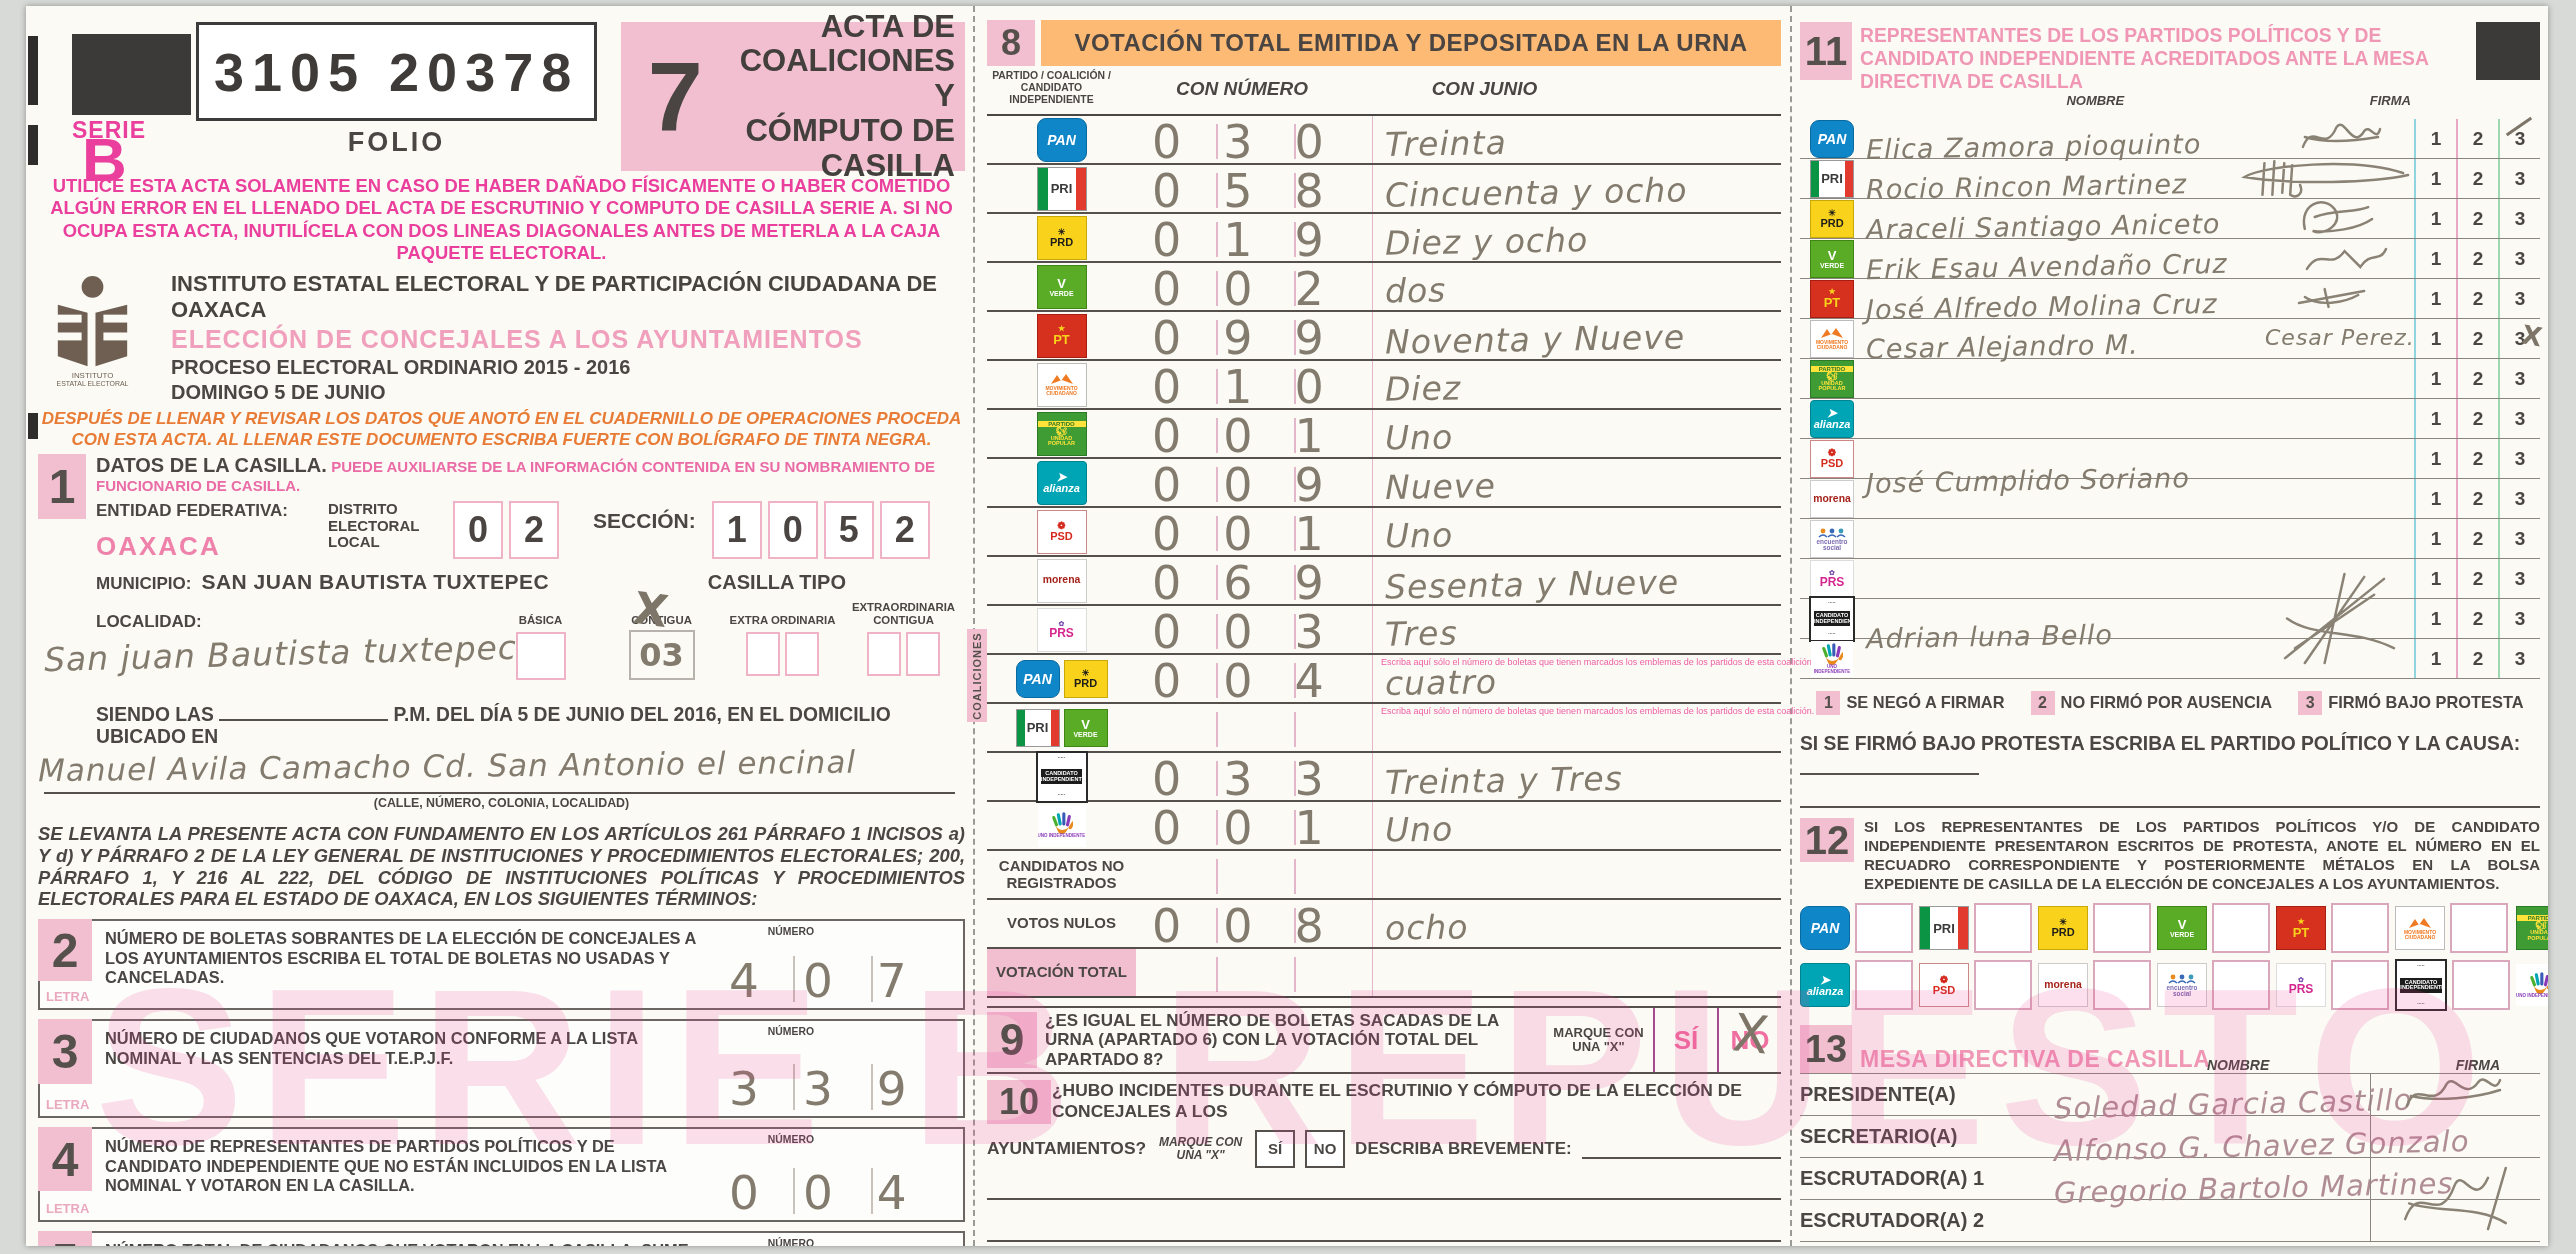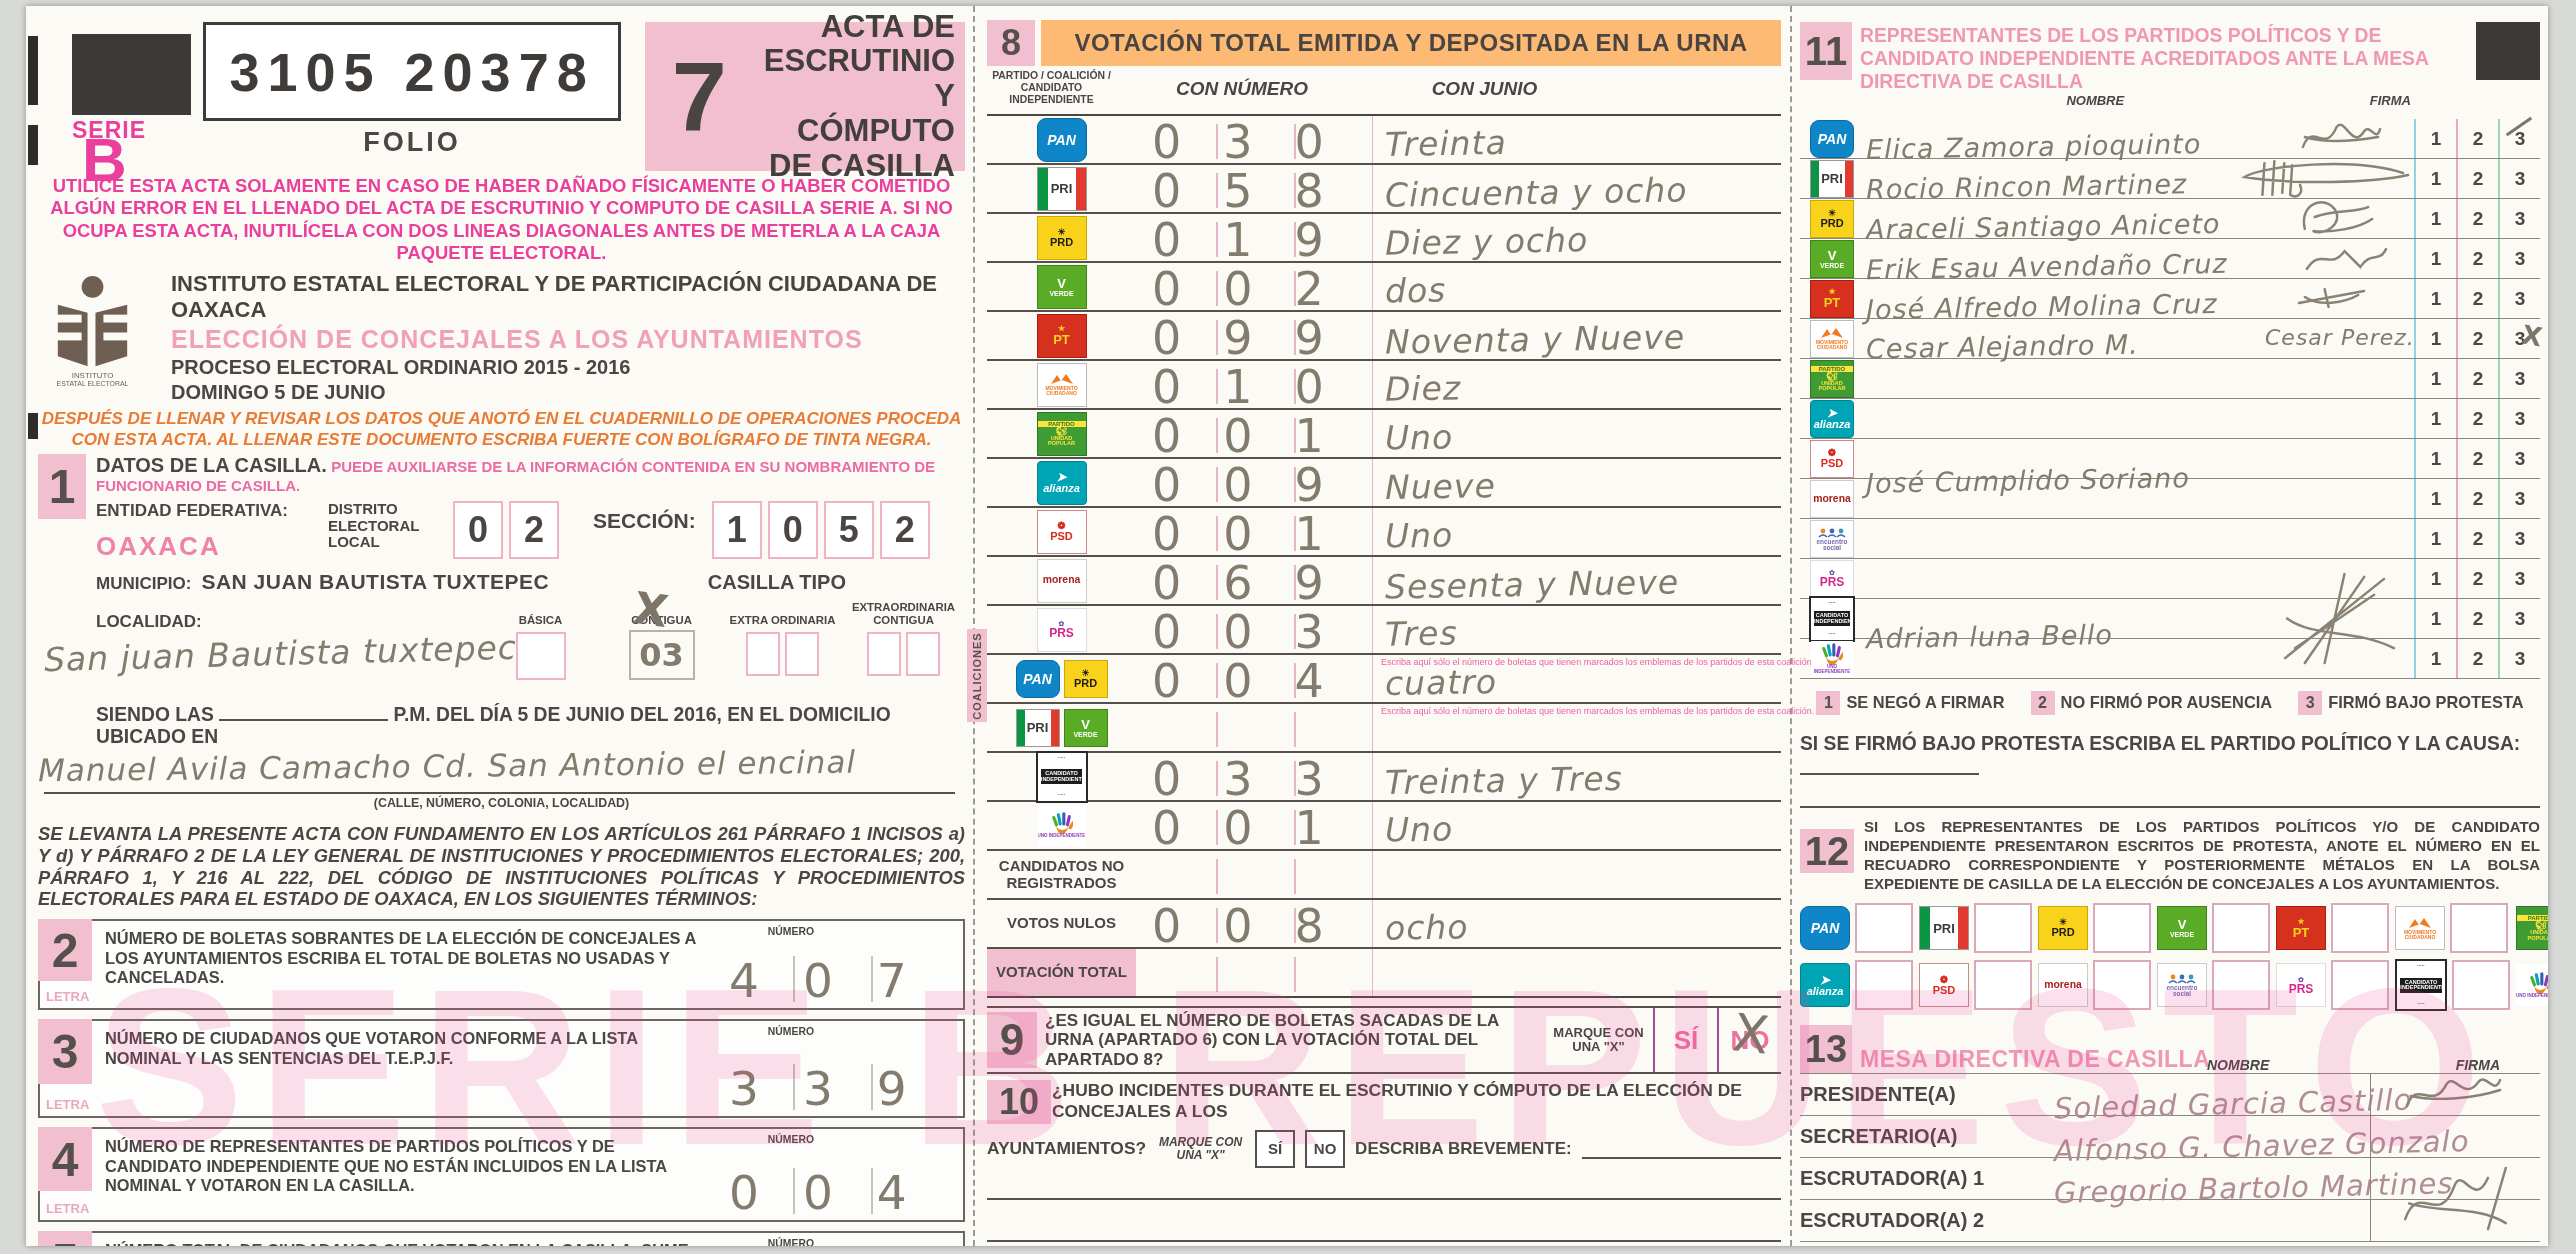--- a/index.html
+++ b/index.html
@@ -146,21 +146,21 @@
       border-left:2px solid #8fd4de;position:relative;}
   .rn.m2{border-left-color:#e8a8c4;} .rn.m3{border-left-color:#9fd8b0;}
   .strike3::after{content:"";position:absolute;left:4px;top:6px;width:30px;border-top:3px solid #7d7567;transform:rotate(-35deg);}
   .rx{position:absolute;right:-2px;top:2px;font-size:26px;color:#7d7567;font-family:"DejaVu Sans",sans-serif;transform:rotate(10deg);}
   .legend{display:flex;justify-content:center;gap:26px;margin-top:12px;align-items:center;}
   .legend .nchip{width:24px;height:24px;font-size:16px;}
   .legend .lt{font-size:16.4px;font-weight:bold;margin-left:6px;}
   .prot{margin-top:18px;font-size:19.3px;font-weight:bold;}
   .hr2{border-bottom:2px solid #55504c;margin-top:26px;}
   .s12{position:relative;margin-top:10px;}
-  .chip12{position:absolute;left:0;top:11px;width:54px;height:44px;font-size:40px;}
+  .chip12{position:absolute;left:0;top:0;width:54px;height:44px;font-size:40px;}
   .s12tx{margin-left:64px;font-size:15px;font-weight:bold;line-height:1.25;text-align:justify;}
   .lgrid{display:grid;grid-template-columns:repeat(7,1fr);gap:6px;margin-top:10px;}
   .lcell{display:flex;align-items:center;gap:5px;}
   .lcell .ebx{width:54px;height:46px;border:2px solid #d9a8bc;background:#fff;}
   .s13head{display:flex;align-items:flex-end;margin-top:14px;position:relative;}
   .chip13{width:52px;height:48px;font-size:38px;}
   .s13tt{font-size:23px;font-weight:800;color:#f097b6;margin-left:8px;letter-spacing:0.5px;}
   .s13n{position:absolute;left:55%;bottom:0;font-size:14px;font-weight:bold;font-style:italic;}
   .s13f{position:absolute;right:40px;bottom:0;font-size:14px;font-weight:bold;font-style:italic;}
   .mrow{display:flex;height:41px;border-bottom:1.5px solid #8a857f;align-items:center;position:relative;}
@@ -211,21 +211,21 @@
         <div class="serieB">B</div>
       </div>
       <div class="folioCol">
         <div class="folioBox">3105 20378</div>
         <div class="folioLbl">FOLIO</div>
       </div>
       <div class="actaCol">
         <div class="seven">7</div>
         <div class="actaT">
           <span>ACTA DE</span>
-          <span>ESCRUTINIO Y</span>
+          <span>COALICIONES Y</span>
           <span>CÓMPUTO DE CASILLA</span>
         </div>
       </div>
     </div>
     <div class="warn">UTILICE ESTA ACTA SOLAMENTE EN CASO DE HABER DAÑADO FÍSICAMENTE O HABER COMETIDO ALGÚN ERROR EN EL LLENADO DEL ACTA DE ESCRUTINIO Y COMPUTO DE CASILLA SERIE A. SI NO OCUPA ESTA ACTA, INUTILÍCELA CON DOS LINEAS DIAGONALES ANTES DE METERLA A LA CAJA PAQUETE ELECTORAL.</div>
     <div class="instRow">
       <div class="ieLogo">
         <svg width="109" height="117" viewBox="0 0 110 118">
           <circle cx="55" cy="16" r="11" fill="#6e5f52"></circle>
           <path d="M20 34 L50 42 L50 96 L20 86 Z" fill="#6e5f52"></path>

